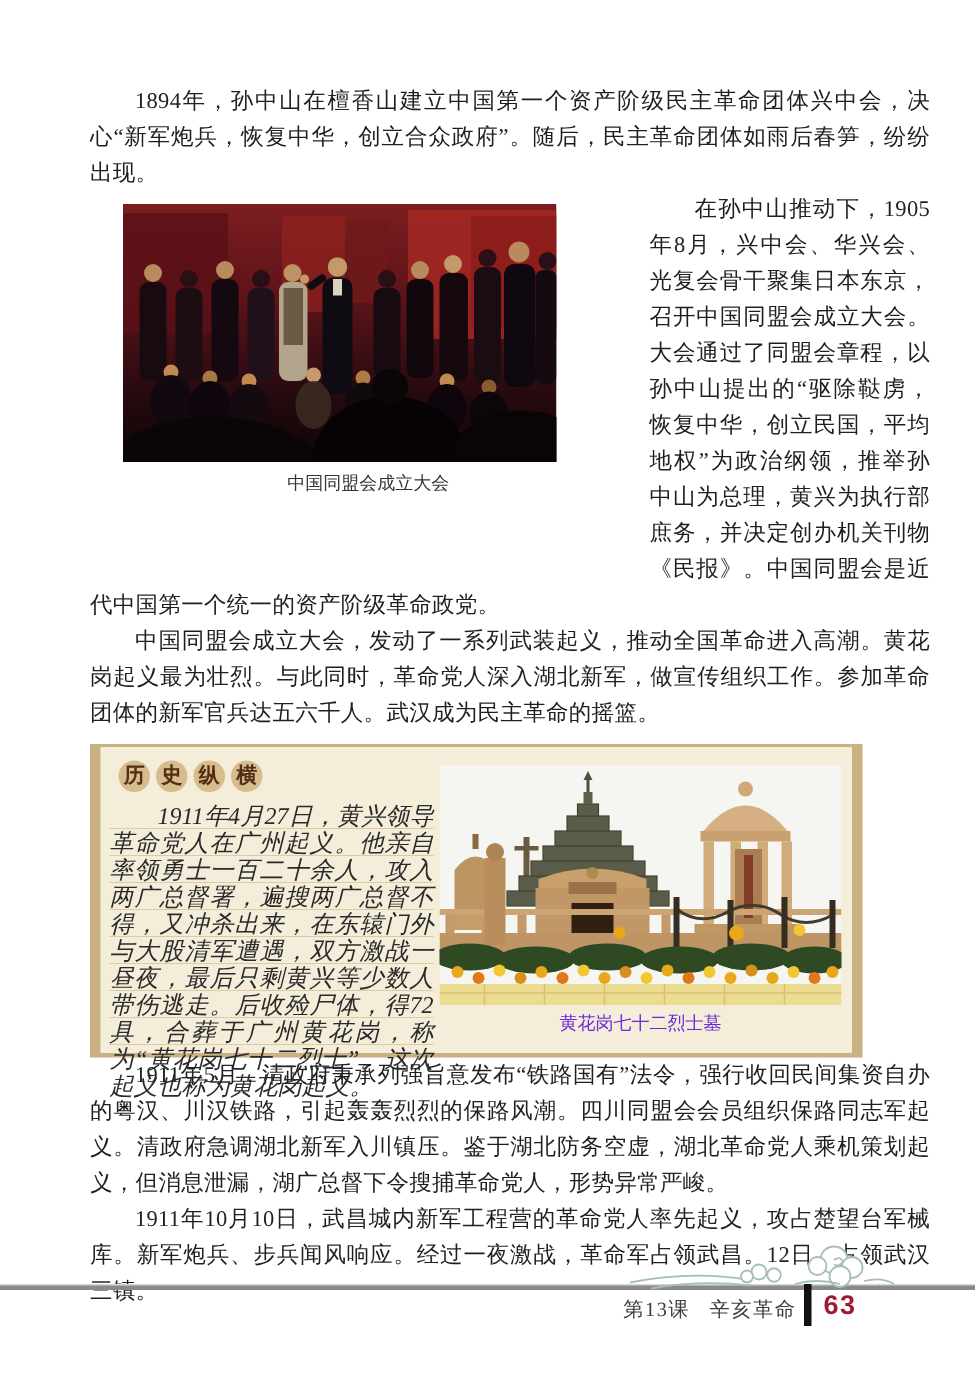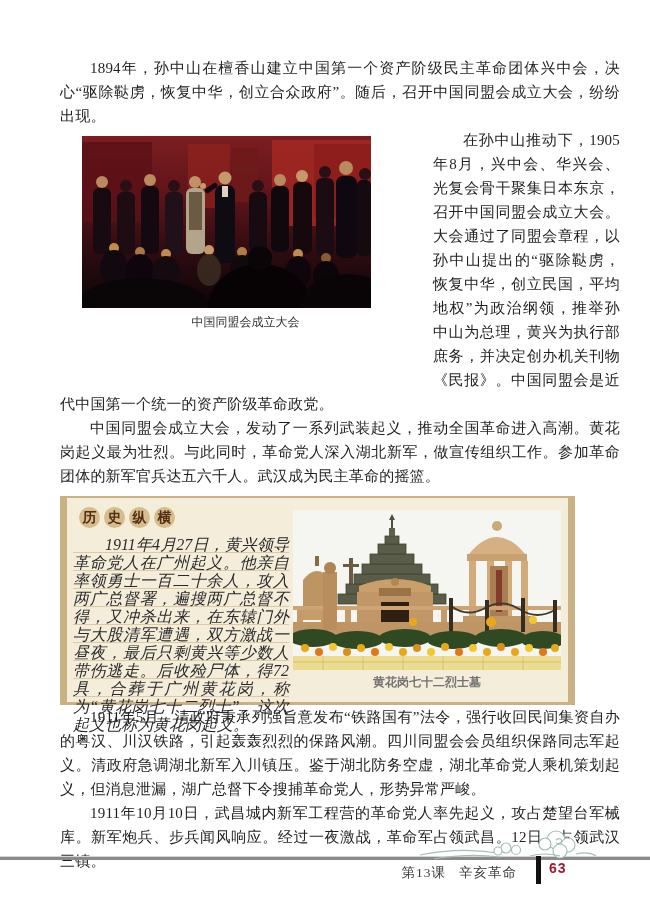--- a/index.html
+++ b/index.html
@@ -20,41 +20,41 @@
   .hbox-title{position:absolute;left:12px;top:9px;display:flex;gap:4px;}
   .hbox-title .tc{width:21px;height:21px;border-radius:50%;background:#d5bd8e;
         color:#542d12;font-weight:bold;font-size:14px;line-height:21px;text-align:center;
         font-family:"Liberation Serif",serif;}
   .hbox-text{position:absolute;left:6px;top:38px;width:216px;height:162px;
         font-size:16px;line-height:18px;font-style:italic;color:#2a2a2a;
         text-align:justify;text-indent:2em;
         background:repeating-linear-gradient(to bottom,transparent 0 16px,#dbcba4 16px 17px,transparent 17px 18px);}
   .hbox-photo{position:absolute;left:226px;top:12px;width:268px;}
   .hbox-photo svg{display:block;}
-  .hbox-photo .figcap{margin-top:4px;color:#737373;font-weight:bold;}
+  .hbox-photo .figcap{margin-top:4px;color:#6d28d9;}
   .p4{}
   
   .footer-line{position:absolute;left:0;top:856px;width:650px;height:3px;
         border-top:1px solid #d6d6d6;background:#8a8a8a;}
   .footer-cloud{position:absolute;left:410px;top:828px;width:210px;height:36px;}
-  .footer-lesson{position:absolute;top:864px;right:133px;font-size:13.5px;color:#3c3c3c;
+  .footer-lesson{position:absolute;top:864px;right:119px;font-size:13.5px;color:#3c3c3c;
         letter-spacing:1px;white-space:nowrap;}
   .footer-lesson .gap{display:inline-block;width:13px;}
   .footer-bar{position:absolute;left:536px;top:856px;width:5px;height:28px;background:#111;}
-  .footer-num{position:absolute;left:549px;top:860px;font-size:14px;font-weight:bold;
+  .footer-num{position:absolute;left:549px;top:860px;font-size:18px;font-weight:bold;
         color:#9c1b33;font-family:"Liberation Sans",sans-serif;letter-spacing:1px;}
 </style>
 </head>
 <body>
 
 <div class="page">
 
   <div class="content">
 
-    <p class="para">1894年，孙中山在檀香山建立中国第一个资产阶级民主革命团体兴中会，决心“驱除鞑虏，恢复中华，创立合众政府”。随后，召开中国同盟会成立大会，纷纷出现。</p>
+    <p class="para">1894年，孙中山在檀香山建立中国第一个资产阶级民主革命团体兴中会，决心“新军炮兵，恢复中华，创立合众政府”。随后，民主革命团体如雨后春笋，纷纷出现。</p>
 
     <div class="fig1">
       <svg class="img" viewBox="0 0 289 172" aria-hidden="true">
         <defs>
           <linearGradient id="pg" x1="0" y1="0" x2="0" y2="1">
             <stop offset="0" stop-color="#7c1d20"></stop>
             <stop offset="0.35" stop-color="#5e1419"></stop>
             <stop offset="0.7" stop-color="#2a0b10"></stop>
             <stop offset="1" stop-color="#0c0507"></stop>
           </linearGradient>

